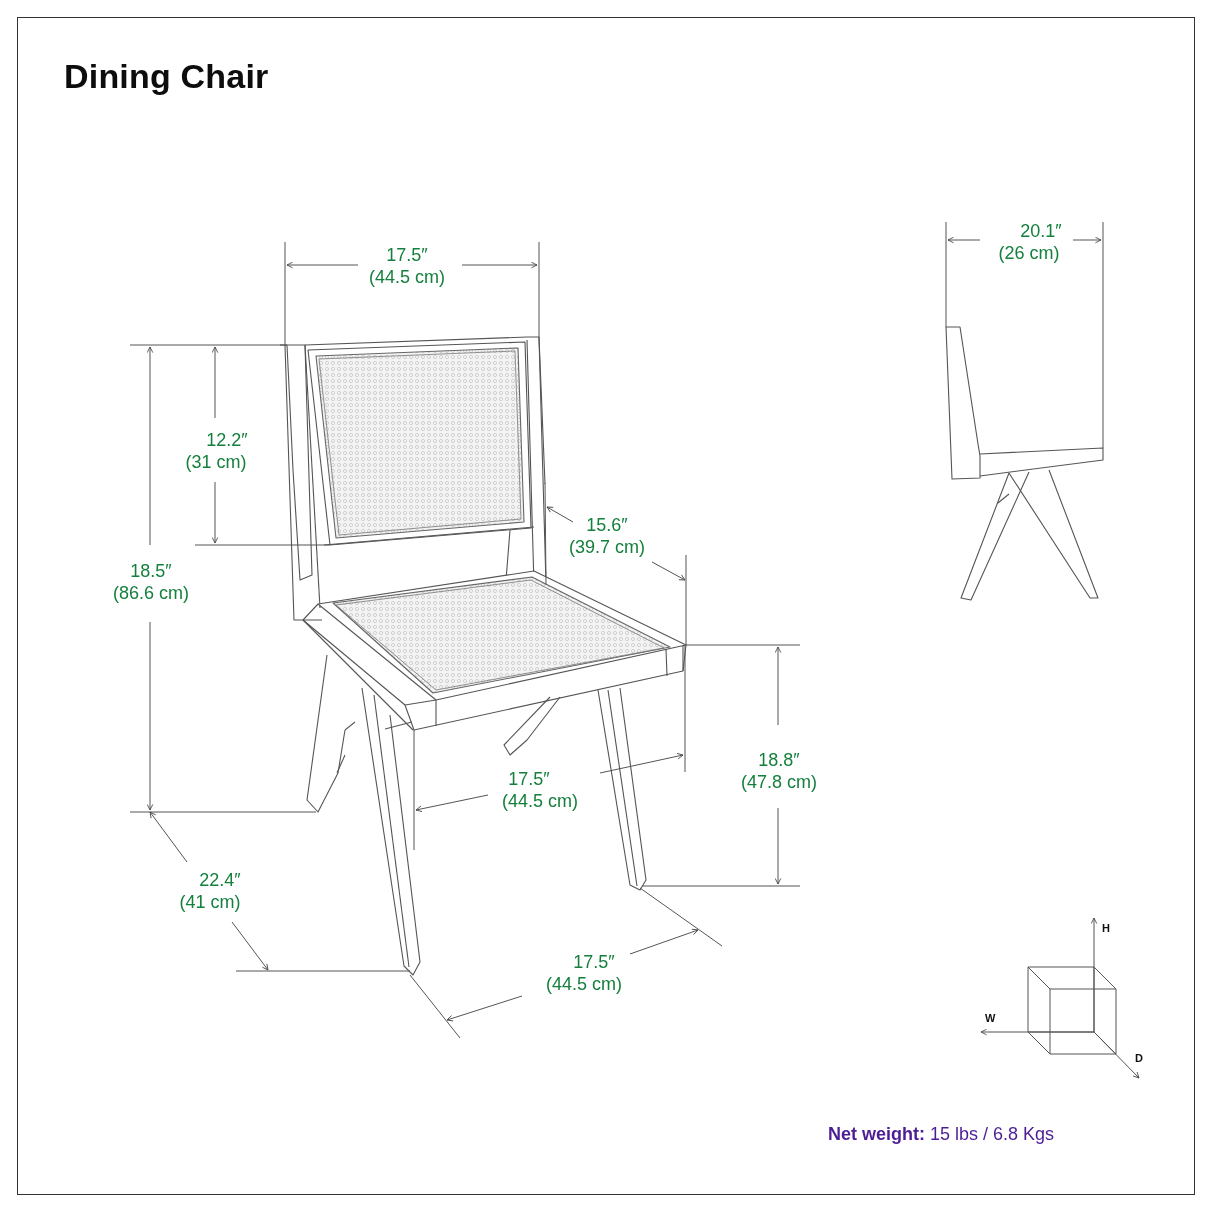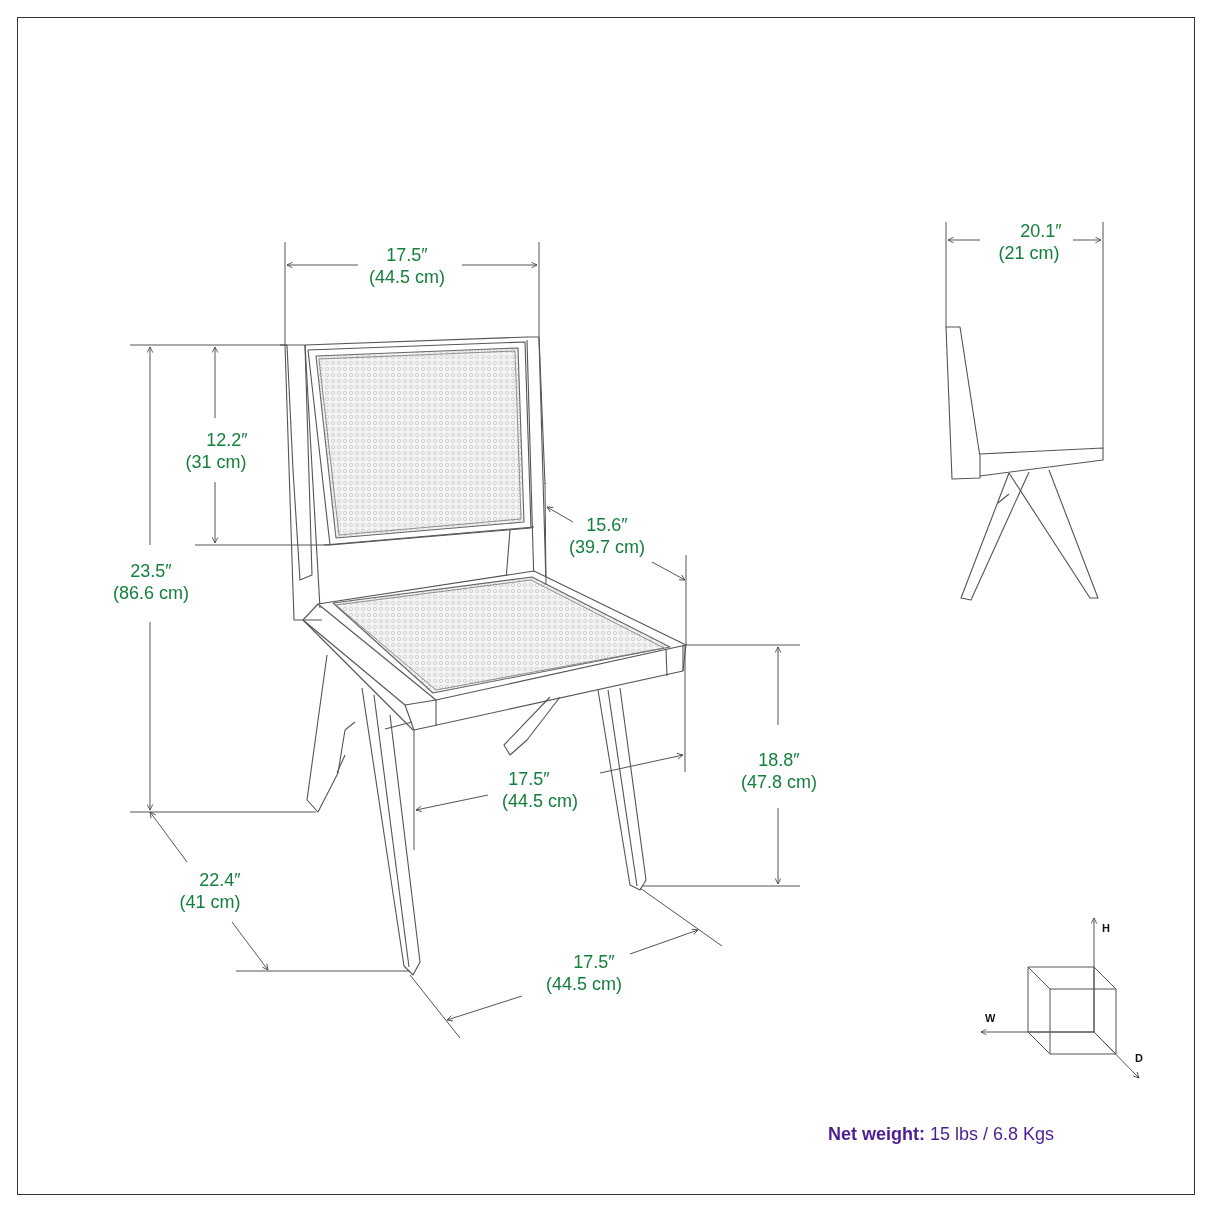--- a/index.html
+++ b/index.html
@@ -14,20 +14,21 @@
     .axis-label { position: absolute; font-weight: 700; font-size: 11px; color: #111; }
     .weight { position: absolute; left: 828px; top: 1124px; font-size: 18px; color: #4c1d95; white-space: nowrap; }
     .weight b { font-weight: 700; }
   </style>
 </head>
 <body>
 
 <div class="frame"></div>
 
 <div class="title">
+  <div>Dining Chair</div>
 </div>
 
 <svg class="drawing" width="1214" height="1214" viewBox="0 0 1214 1214" xmlns="http://www.w3.org/2000/svg">
   <defs>
     <pattern id="cane" width="6" height="6" patternUnits="userSpaceOnUse">
       <rect width="6" height="6" fill="#f3f3f3"></rect>
       <circle cx="3" cy="3" r="1.6" fill="none" stroke="#c8c8c8" stroke-width="0.8"></circle>
     </pattern>
     <marker id="arr" viewBox="0 0 10 10" refX="9" refY="5" markerWidth="7" markerHeight="7" orient="auto-start-reverse">
       <path d="M1 1 L9 5 L1 9" fill="none" stroke="#444" stroke-width="1.2"></path>
@@ -148,21 +149,21 @@
 
 <div class="dim" style="left:345px; top:244px; width:124px;">
   <span class="v">17.5″</span>
   <span class="m">(44.5 cm)</span>
 </div>
 <div class="dim" style="left:168px; top:429px; width:96px;">
   <span class="v" style="padding-left:22px;">12.2″</span>
   <span class="m">(31 cm)</span>
 </div>
 <div class="dim" style="left:96px; top:560px; width:110px;">
-  <span class="v">23.5″</span>
+  <span class="v">18.5″</span>
   <span class="m">(86.6 cm)</span>
 </div>
 <div class="dim" style="left:552px; top:514px; width:110px;text-align:center;">
   <span class="v">15.6″</span>
   <span class="m">(39.7 cm)</span>
 </div>
 <div class="dim" style="left:725px; top:749px; width:108px;">
   <span class="v">18.8″</span>
   <span class="m">(47.8 cm)</span>
 </div>
@@ -173,21 +174,21 @@
 <div class="dim" style="left:168px; top:869px; width:84px;">
   <span class="v" style="padding-left:20px;">22.4″</span>
   <span class="m">(41 cm)</span>
 </div>
 <div class="dim" style="left:530px; top:951px; width:108px;">
   <span class="v" style="padding-left:20px;">17.5″</span>
   <span class="m">(44.5 cm)</span>
 </div>
 <div class="dim" style="left:984px; top:220px; width:90px;">
   <span class="v" style="padding-left:24px;">20.1″</span>
-  <span class="m">(21 cm)</span>
+  <span class="m">(26 cm)</span>
 </div>
 
 <div class="axis-label" style="left:1102px; top:922px;">H</div>
 <div class="axis-label" style="left:985px; top:1012px;">W</div>
 <div class="axis-label" style="left:1135px; top:1052px;">D</div>
 
 <div class="weight">
   <b>Net weight:</b><span> 15 lbs / 6.8 Kgs</span>
 </div>
 

